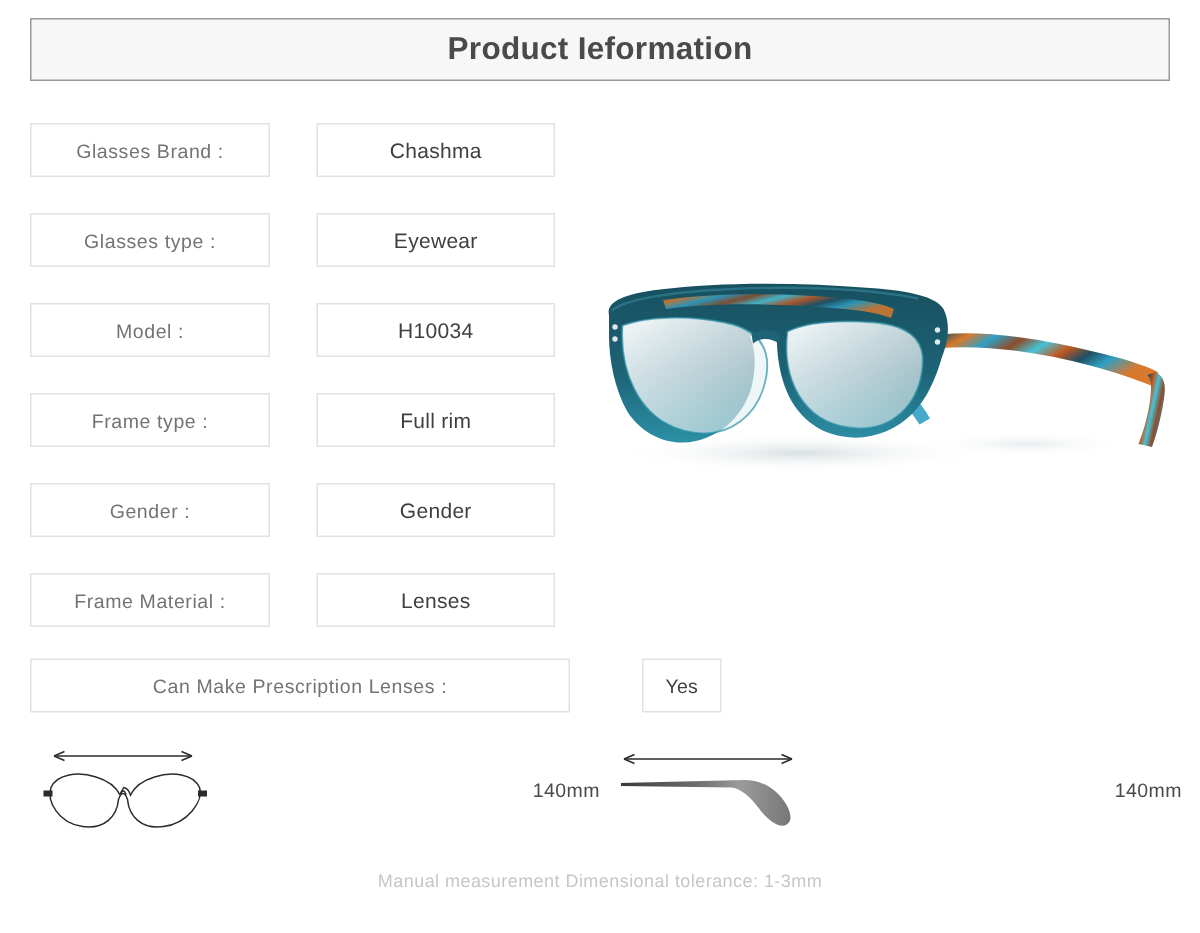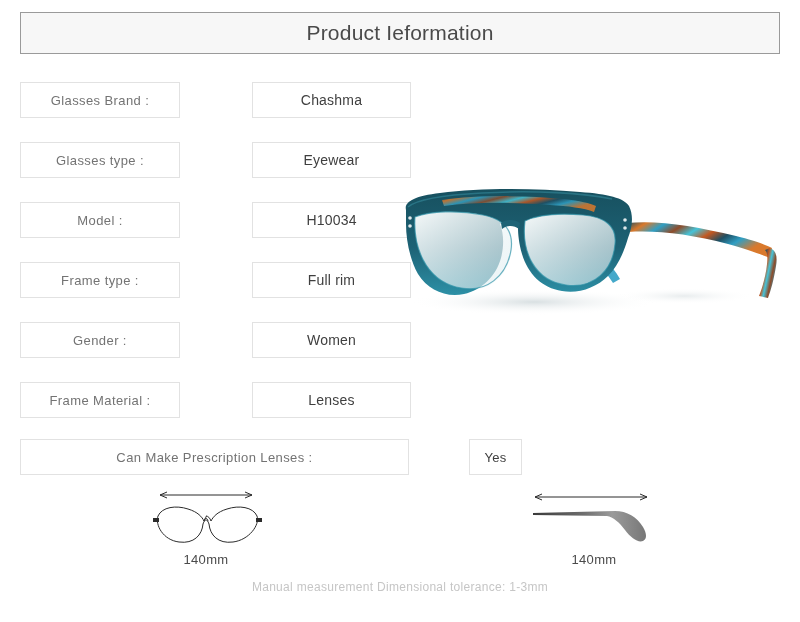--- a/index.html
+++ b/index.html
@@ -25,21 +25,21 @@
     height: 42px;
     box-sizing: border-box;
     background: #f7f7f7;
     border: 1px solid #9a9a9a;
     display: flex;
     align-items: center;
     justify-content: center;
   }
   #page-title {
     font-size: 21px;
-    font-weight: normal;
+    font-weight: bold;
     color: #4a4a4a;
     letter-spacing: 0.2px;
   }
 
   
   #spec-list {
     position: absolute;
     left: 0;
     top: 0;
     width: 800px;
@@ -61,29 +61,28 @@
     top: 0;
   }
   .cell-label {
     left: 0;
     width: 160px;
     color: #737373;
     font-size: 13px;
     letter-spacing: 0.4px;
   }
   .cell-label.wide {
-    width: 389px;
+    width: 360px;
   }
   .cell-value {
     left: 191px;
     width: 159px;
     color: #3f3f3f;
     font-size: 14px;
     letter-spacing: 0.2px;
-    margin-left: 41px;
   }
   .cell-value.narrow {
     left: 408px;
     width: 53px;
     font-size: 13px;
   }
 
   
   #product-photo {
     position: absolute;
@@ -99,23 +98,23 @@
     position: absolute;
     left: 12px;
     top: 478px;
     width: 776px;
     height: 95px;
     display: flex;
   }
   .measure-item {
     flex: 1 1 0;
     display: flex;
-    flex-direction: column;
+    flex-direction: row;
     align-items: center;
-    justify-content: center;
+    justify-content: space-between;
   }
   .measure-figure {
     height: 66px;
     display: flex;
     align-items: center;
     justify-content: center;
   }
   .measure-caption {
     font-size: 13px;
     color: #4a4a4a;
@@ -159,21 +158,21 @@
     <div class="cell cell-value">H10034</div>
   </div>
 
   <div class="spec-row" style="top:262px;">
     <div class="cell cell-label">Frame type :</div>
     <div class="cell cell-value">Full rim</div>
   </div>
 
   <div class="spec-row" style="top:322px;">
     <div class="cell cell-label">Gender :</div>
-    <div class="cell cell-value">Women</div>
+    <div class="cell cell-value">Gender</div>
   </div>
 
   <div class="spec-row" style="top:382px;">
     <div class="cell cell-label">Frame Material :</div>
     <div class="cell cell-value">Lenses</div>
   </div>
 
   <div class="spec-row" style="top:439px;">
     <div class="cell cell-label wide">Can Make Prescription Lenses :</div>
     <div class="cell cell-value narrow">Yes</div>

